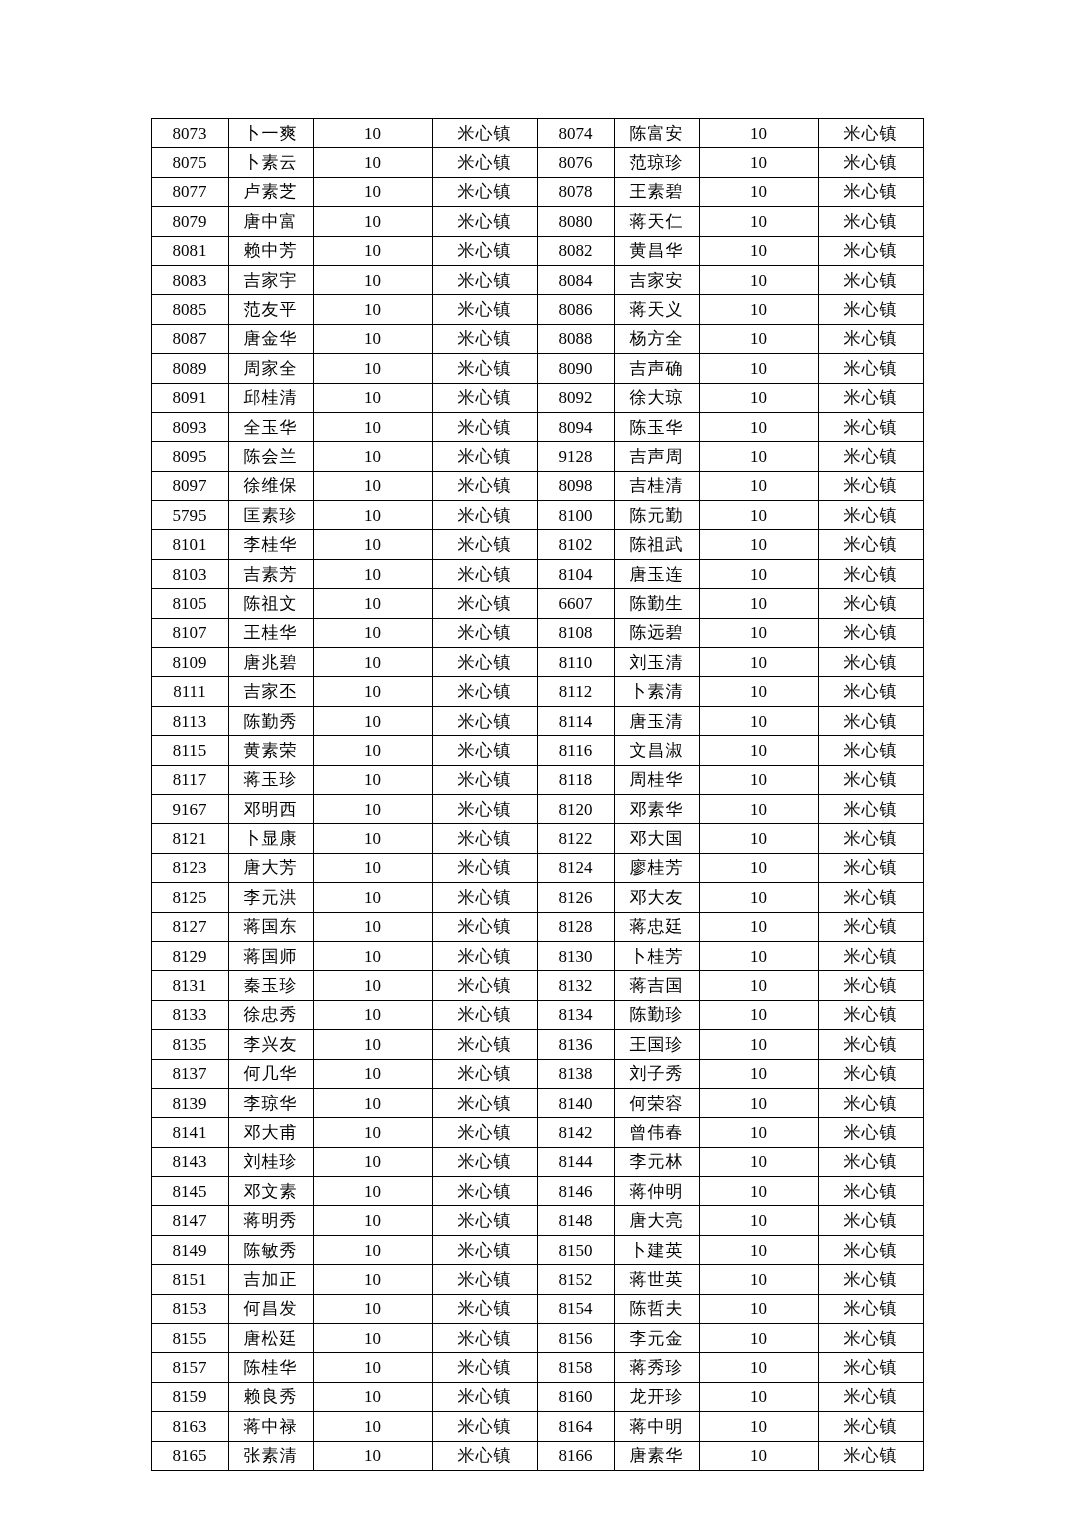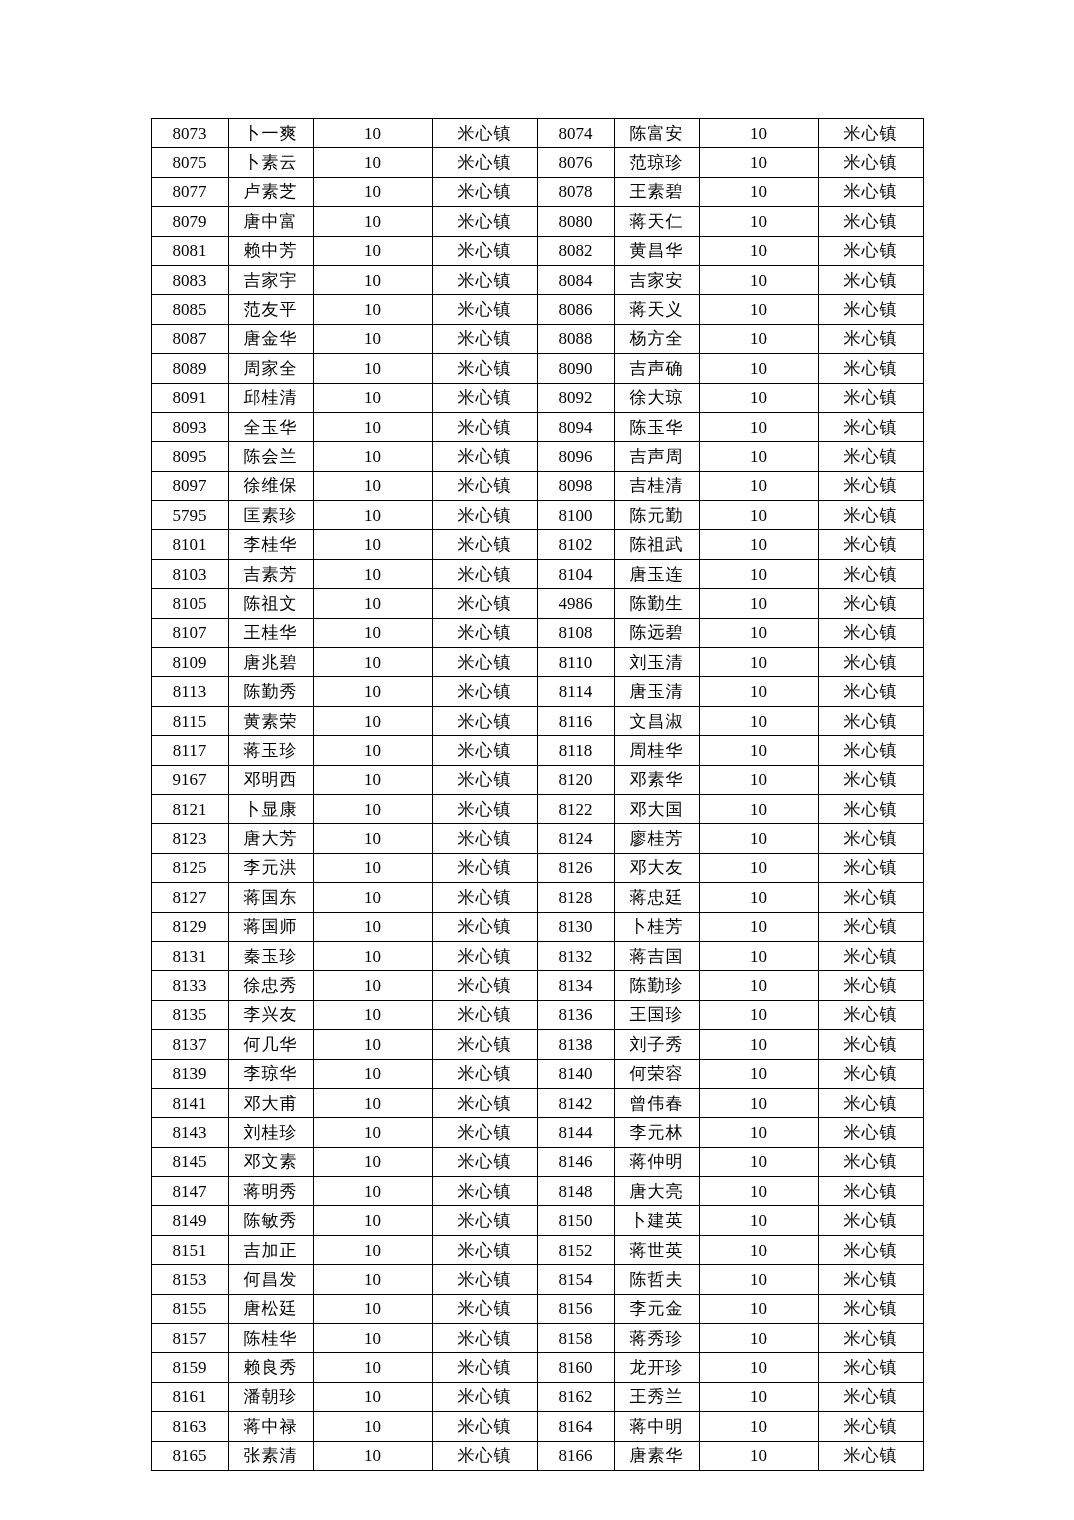--- a/index.html
+++ b/index.html
@@ -155,21 +155,21 @@
           <td class="c-id">8094</td>
           <td class="c-name">陈玉华</td>
           <td class="c-amount">10</td>
           <td class="c-town">米心镇</td>
         </tr>
         <tr>
           <td class="c-id">8095</td>
           <td class="c-name">陈会兰</td>
           <td class="c-amount">10</td>
           <td class="c-town">米心镇</td>
-          <td class="c-id">8096</td>
+          <td class="c-id">9128</td>
           <td class="c-name">吉声周</td>
           <td class="c-amount">10</td>
           <td class="c-town">米心镇</td>
         </tr>
         <tr>
           <td class="c-id">8097</td>
           <td class="c-name">徐维保</td>
           <td class="c-amount">10</td>
           <td class="c-town">米心镇</td>
           <td class="c-id">8098</td>
@@ -205,21 +205,21 @@
           <td class="c-id">8104</td>
           <td class="c-name">唐玉连</td>
           <td class="c-amount">10</td>
           <td class="c-town">米心镇</td>
         </tr>
         <tr>
           <td class="c-id">8105</td>
           <td class="c-name">陈祖文</td>
           <td class="c-amount">10</td>
           <td class="c-town">米心镇</td>
-          <td class="c-id">4986</td>
+          <td class="c-id">6607</td>
           <td class="c-name">陈勤生</td>
           <td class="c-amount">10</td>
           <td class="c-town">米心镇</td>
         </tr>
         <tr>
           <td class="c-id">8107</td>
           <td class="c-name">王桂华</td>
           <td class="c-amount">10</td>
           <td class="c-town">米心镇</td>
           <td class="c-id">8108</td>
@@ -231,20 +231,30 @@
           <td class="c-id">8109</td>
           <td class="c-name">唐兆碧</td>
           <td class="c-amount">10</td>
           <td class="c-town">米心镇</td>
           <td class="c-id">8110</td>
           <td class="c-name">刘玉清</td>
           <td class="c-amount">10</td>
           <td class="c-town">米心镇</td>
         </tr>
         <tr>
+          <td class="c-id">8111</td>
+          <td class="c-name">吉家丕</td>
+          <td class="c-amount">10</td>
+          <td class="c-town">米心镇</td>
+          <td class="c-id">8112</td>
+          <td class="c-name">卜素清</td>
+          <td class="c-amount">10</td>
+          <td class="c-town">米心镇</td>
+        </tr>
+        <tr>
           <td class="c-id">8113</td>
           <td class="c-name">陈勤秀</td>
           <td class="c-amount">10</td>
           <td class="c-town">米心镇</td>
           <td class="c-id">8114</td>
           <td class="c-name">唐玉清</td>
           <td class="c-amount">10</td>
           <td class="c-town">米心镇</td>
         </tr>
         <tr>
@@ -467,30 +477,20 @@
           <td class="c-amount">10</td>
           <td class="c-town">米心镇</td>
         </tr>
         <tr>
           <td class="c-id">8159</td>
           <td class="c-name">赖良秀</td>
           <td class="c-amount">10</td>
           <td class="c-town">米心镇</td>
           <td class="c-id">8160</td>
           <td class="c-name">龙开珍</td>
-          <td class="c-amount">10</td>
-          <td class="c-town">米心镇</td>
-        </tr>
-        <tr>
-          <td class="c-id">8161</td>
-          <td class="c-name">潘朝珍</td>
-          <td class="c-amount">10</td>
-          <td class="c-town">米心镇</td>
-          <td class="c-id">8162</td>
-          <td class="c-name">王秀兰</td>
           <td class="c-amount">10</td>
           <td class="c-town">米心镇</td>
         </tr>
         <tr>
           <td class="c-id">8163</td>
           <td class="c-name">蒋中禄</td>
           <td class="c-amount">10</td>
           <td class="c-town">米心镇</td>
           <td class="c-id">8164</td>
           <td class="c-name">蒋中明</td>

